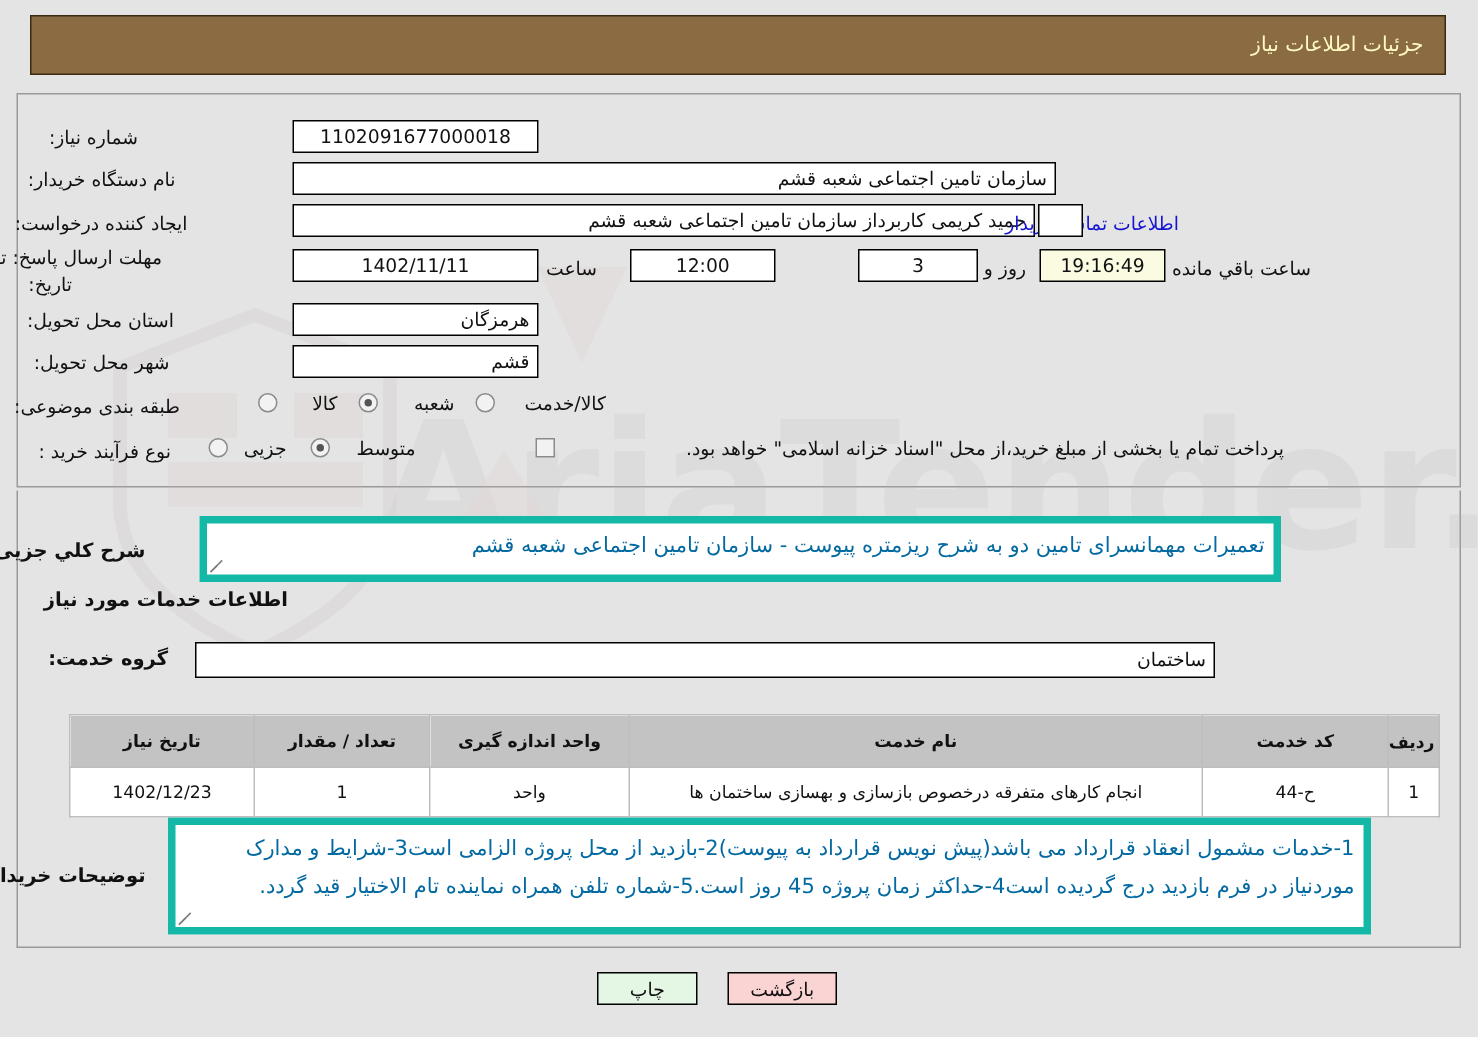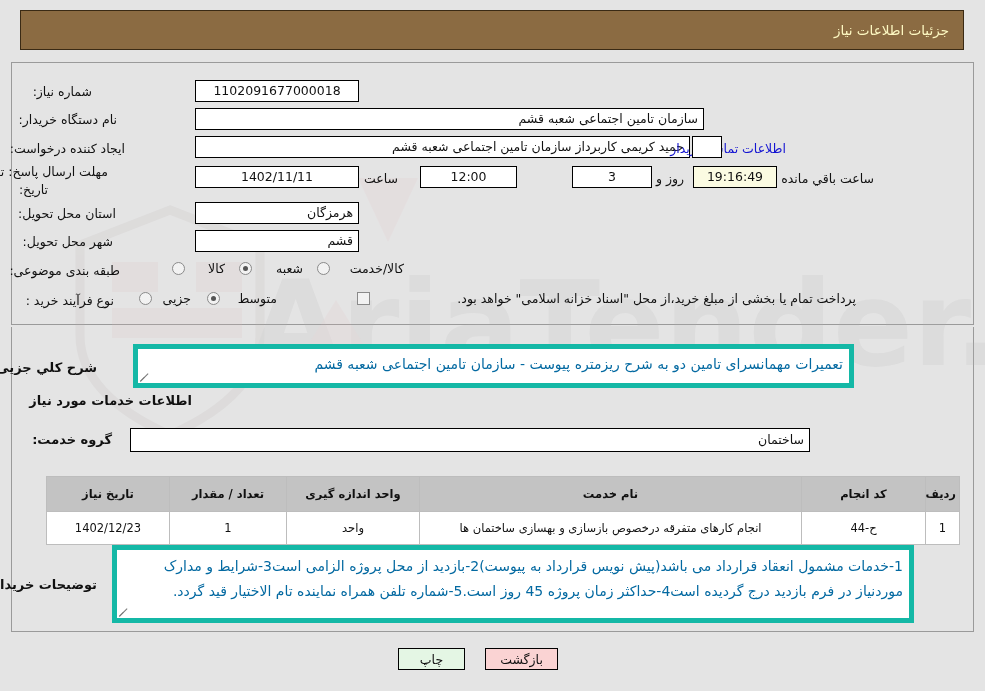--- a/index.html
+++ b/index.html
@@ -293,21 +293,21 @@
       <col style="width:34px">
       <col style="width:124px">
       <col style="width:382px">
       <col style="width:133px">
       <col style="width:117px">
       <col style="width:123px">
     </colgroup>
     <thead>
       <tr>
         <th>ردیف</th>
-        <th>کد انجام</th>
+        <th>کد خدمت</th>
         <th>نام خدمت</th>
         <th>واحد اندازه گیری</th>
         <th>تعداد / مقدار</th>
         <th>تاریخ نیاز</th>
       </tr>
     </thead>
     <tbody>
       <tr>
         <td class="num">1</td>
         <td>ح-44</td>

